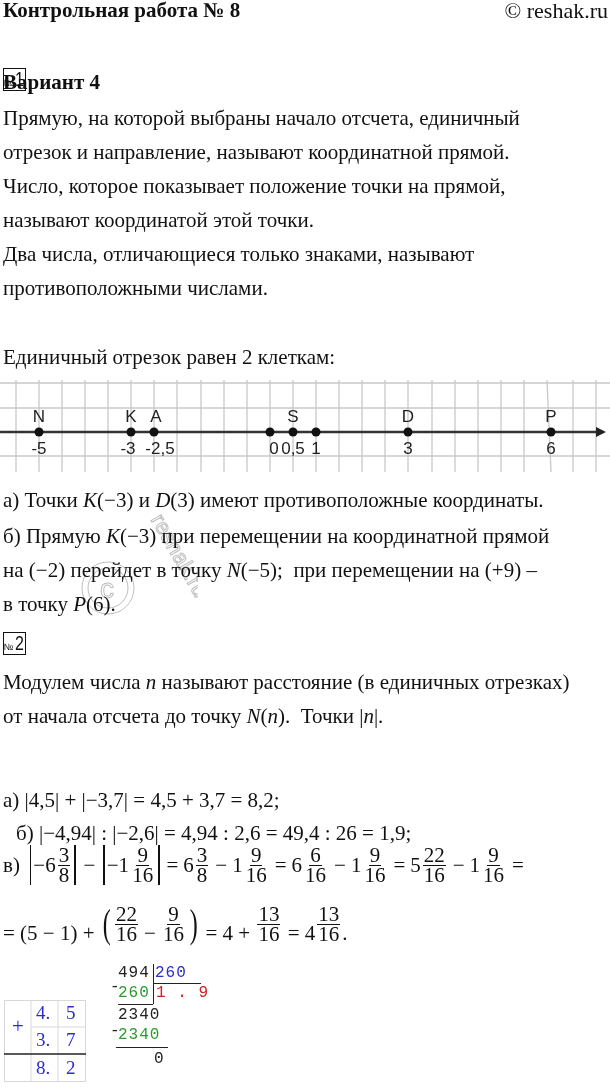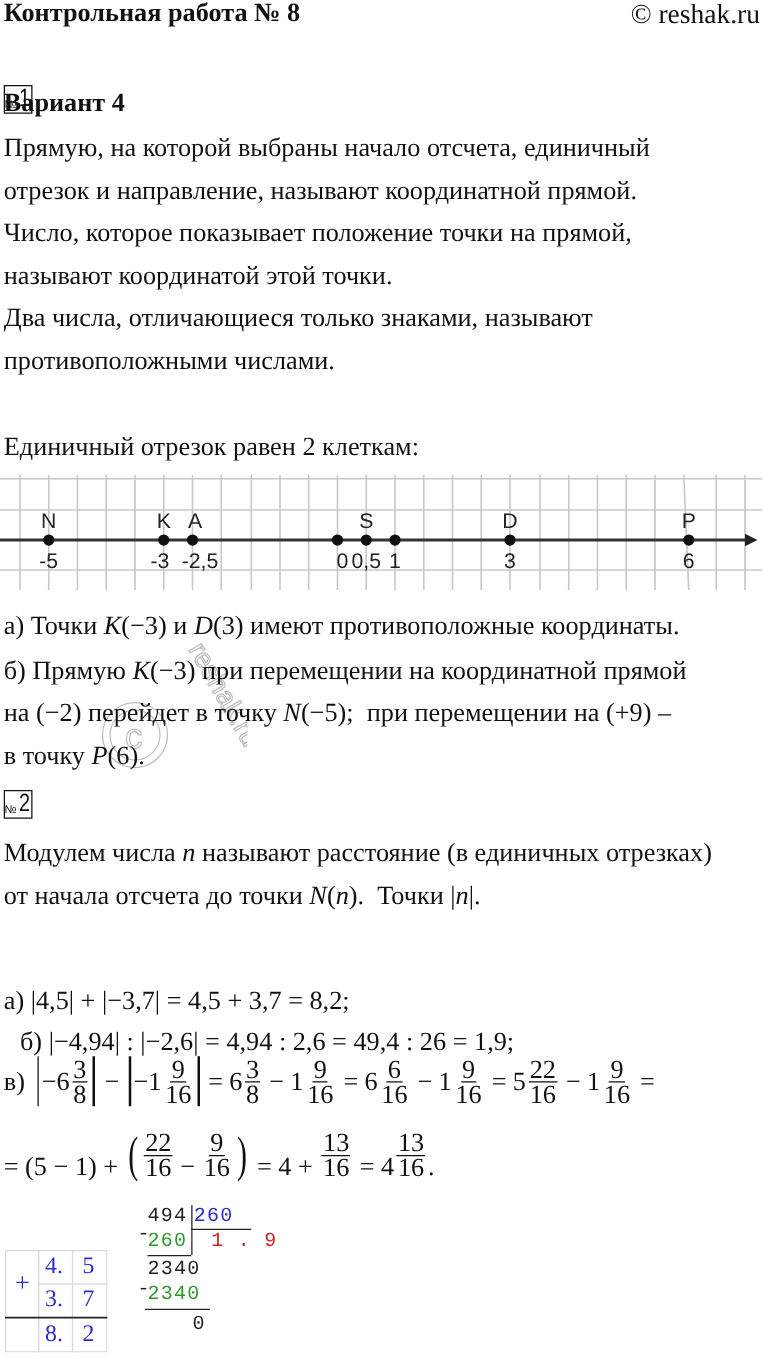--- a/index.html
+++ b/index.html
@@ -16,21 +16,21 @@
   i, .it { font-style:italic; }
   .frac { display:inline-flex; flex-direction:column; align-items:center; vertical-align:middle;
           line-height:19px; margin:0 2px; }
   .frac .top { border-bottom:1px solid #111; padding:0 1px; }
   .frac .bot { padding:0 1px; }
   .bar { display:inline-block; width:1.4px; height:40px; background:#111; vertical-align:middle; margin:0 2px; }
   .bigparen { font-size:40px; font-weight:100; vertical-align:middle; line-height:40px; transform:scaleX(0.6); display:inline-block; }
   .mono { font-family:"Liberation Mono","DejaVu Sans Mono",monospace; }
   .blue { color:#2b2bd0; }
   .green { color:#2e9a2e; }
-  .red { color:#cc2222;margin-left:13px; }
+  .red { color:#cc2222; }
   .watermark { position:absolute; left:78px; top:478px; width:120px; height:160px; opacity:0.55; pointer-events:none; }
 </style>
 </head>
 <body>
 
 <div class="abs hdr" style="left:3px; top:-2px;">Контрольная работа № 8</div>
 <div class="abs txt" style="right:2px; top:0px; font-size:22px;">© reshak.ru</div>
 <div class="abs hdr" style="left:3px; top:33px;margin-top:37px;">Вариант 4</div>
 
 <div class="num-box" style="left:3px; top:68px;">
@@ -136,21 +136,21 @@
 </div>
 
 <div class="num-box" style="left:3px; top:632px;">
   <span class="no">№</span>
     <span class="n">2</span>
 </div>
 
 <div class="abs txt" style="left:3px; top:672px;">
   <span>Модулем числа </span><i>n</i><span> называют расстояние (в единичных отрезках)</span>
 </div>
-<div class="abs txt" style="left:3px; top:706px; white-space:pre;"><span>от начала отсчета до точки </span><i>N</i><span>(</span><i>n</i><span>).  Точки |</span><i>n</i><span>|.</span></div>
+<div class="abs txt" style="left:3px; top:706px; white-space:pre;"><span>от начала отсчета до точку </span><i>N</i><span>(</span><i>n</i><span>).  Точки |</span><i>n</i><span>|.</span></div>
 
 <div class="abs txt" style="left:3px; top:790px;">а) |4,5| + |−3,7| = 4,5 + 3,7 = 8,2;</div>
 <div class="abs txt" style="left:16px; top:823px;">б) |−4,94| : |−2,6| = 4,94 : 2,6 = 49,4 : 26 = 1,9;</div>
 
 <div class="abs txt" style="left:3px; top:843px; display:flex; align-items:center; height:44px;">
   <span style="margin-right:8px;">в)</span>
   <span class="bar"></span>
   <span>−6</span>
   <span class="frac">
       <span class="top">3</span>

